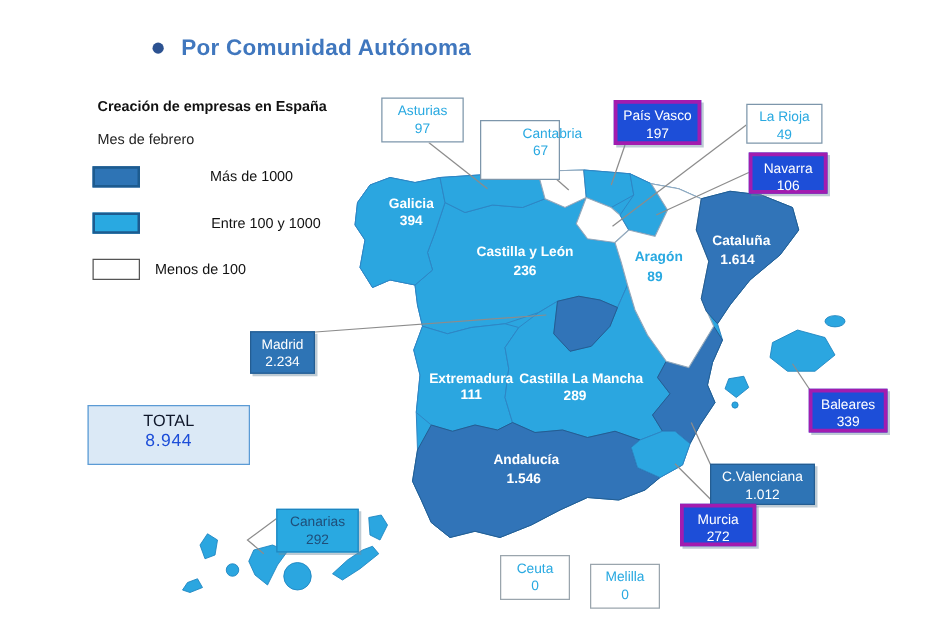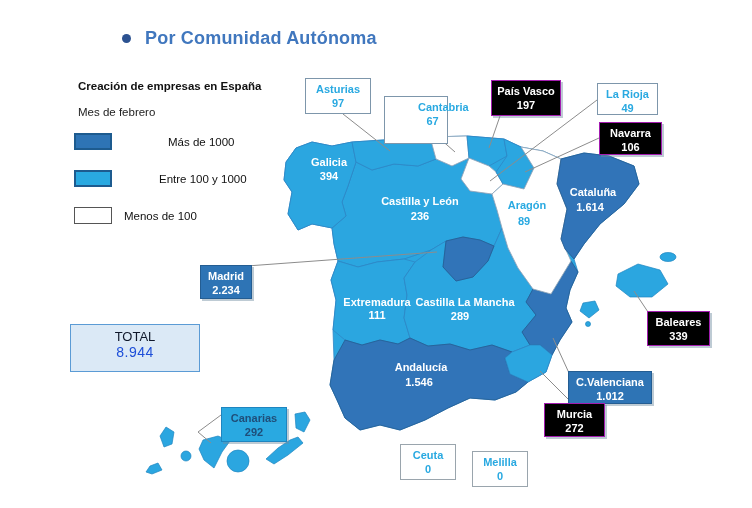--- a/index.html
+++ b/index.html
@@ -16,25 +16,25 @@
   .sw-dark{background:#2e74b5;border:2px solid #1d5b8f;}
   .sw-light{background:#29a9e1;border:2px solid #1d5b8f;}
   .sw-white{background:#ffffff;border:1.5px solid #555;}
   .leg-lbl{position:absolute;font-size:11.5px;color:#111;}
   
   .total-box{position:absolute;left:70px;top:324px;width:130px;height:48px;background:#dbe9f6;
              border:1.5px solid #5b9bd5;text-align:center;box-sizing:border-box;padding-top:4px;}
   .total-label{font-size:13px;color:#0f172a;}
   .total-value{font-size:14px;color:#1d4ed8;letter-spacing:.5px;}
   
-  .co{position:absolute;text-align:center;font-size:11px;font-weight:bold;line-height:1.3;
+  .co{position:absolute;text-align:center;font-size:11px;font-weight:normal;line-height:1.3;
       box-sizing:border-box;padding-top:3px;}
   .co-white{background:#fff;border:1px solid #7d96ab;color:#29a9e1;}
   .co-gray{background:#fff;border:1px solid #9aa5ad;color:#29a9e1;}
-  .co-light{background:#000000;border:1px solid #a21caf;color:#fff;box-shadow:2px 2px 0 rgba(110,140,160,.45);}
+  .co-light{background:#1d4ed8;border:3px solid #a21caf;color:#fff;box-shadow:2px 2px 0 rgba(110,140,160,.45);}
   .co-dark{background:#2e74b5;border:1px solid #245d92;color:#fff;box-shadow:2px 2px 0 rgba(110,140,160,.45);}
   .co-canarias{background:#29a9e1;border:1px solid #1e85c0;color:#1f4e79;box-shadow:2px 2px 0 rgba(110,140,160,.45);}
   
   svg{position:absolute;left:0;top:0;}
   .r-light{fill:#2ba6e0;stroke:#2e86c5;stroke-width:.8;}
   .r-dark{fill:#3174b8;stroke:#245d92;stroke-width:.8;}
   .r-white{fill:#ffffff;stroke:#93a9bd;stroke-width:.9;}
   .isl{fill:#2ba6e0;stroke:#1e85c0;stroke-width:.7;}
   .callout-line{stroke:#8c8c8c;stroke-width:1;fill:none;}
   .map-lbl{font-family:"Liberation Sans","DejaVu Sans",sans-serif;font-size:11px;font-weight:bold;
@@ -117,21 +117,21 @@
   <div class="title-row">
     <span class="title-bullet"></span>
     <span class="title-text">Por Comunidad Autónoma</span>
   </div>
 
   <div class="legend-title">Creación de empresas en España</div>
   <div class="legend-sub">Mes de febrero</div>
   <div class="sw sw-dark" style="left:74px;top:133px;"></div>
   <div class="leg-lbl" style="left:124px;top:136px;margin-left:44px;">Más de 1000</div>
   <div class="sw sw-light" style="left:74px;top:170px;"></div>
-  <div class="leg-lbl" style="left:122px;top:173px;padding-left:37px;">Entre 100 y 1000</div>
+  <div class="leg-lbl" style="left:132px;top:173px;padding-left:37px;">Entre 100 y 1000</div>
   <div class="sw sw-white" style="left:74px;top:207px;"></div>
   <div class="leg-lbl" style="left:124px;top:210px;">Menos de 100</div>
 
   <div class="total-box">
     <div class="total-label">TOTAL</div>
     <div class="total-value">8.944</div>
   </div>
 
   <div class="co co-white" style="left:305px;top:78px;width:66px;height:36px;">
     <div>Asturias</div>

